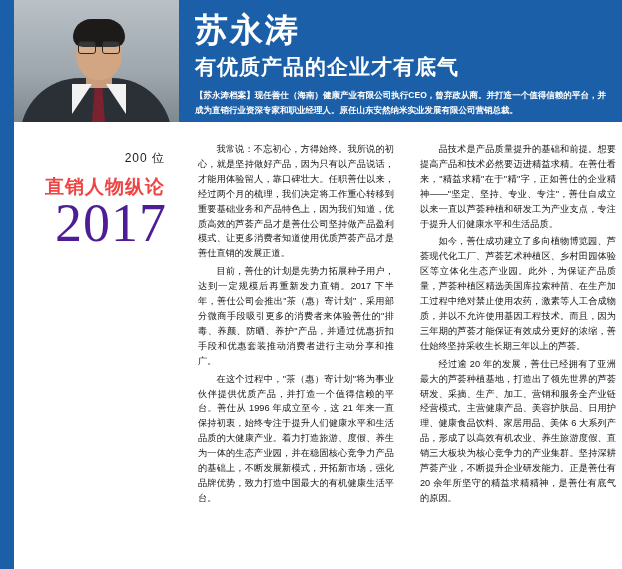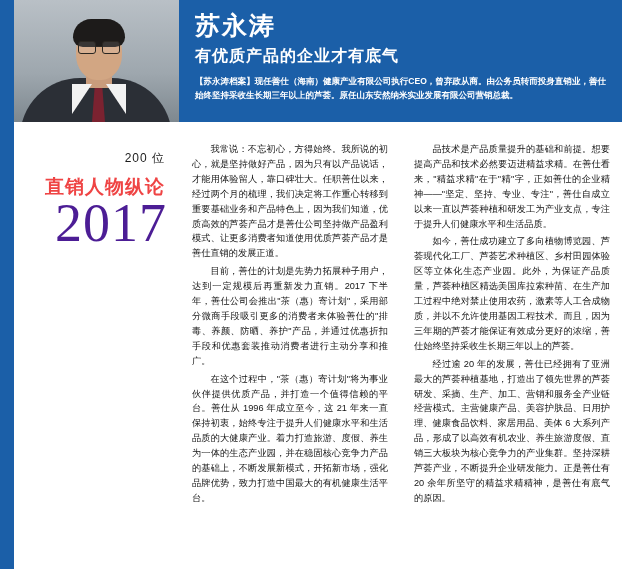--- a/index.html
+++ b/index.html
@@ -135,28 +135,28 @@
     left: 179px;
     top: 0;
     width: 443px;
     height: 122px;
     background: #1b5fa8;
     color: #ffffff;
     box-sizing: border-box;
     padding: 12px 16px 10px 16px;
   }
   .header-name {
-    font-size: 25px;
+    font-size: 33px;
     font-weight: bold;
     letter-spacing: 2px;
     line-height: 1.1;
     margin: 0 0 6px 0;
   }
   .header-subtitle {
-    font-size: 16px;
+    font-size: 21px;
     font-weight: bold;
     letter-spacing: 1px;
     line-height: 1.2;
     margin: 0 0 9px 0;
   }
   .header-desc {
     font-size: 8.5px;
     line-height: 1.65;
     text-align: justify;
     margin: 0;
@@ -198,21 +198,21 @@
     font-size: 54px;
     color: #4c1d95;
     font-family: "Liberation Serif", serif;
     letter-spacing: 1px;
     line-height: 1;
   }
 
   
   .body-cols {
     position: absolute;
-    left: 192px;
+    left: 198px;
     top: 142px;
     width: 420px;
     height: 420px;
     text-decoration: underline;
   }
   .col {
     position: absolute;
     top: 0;
     width: 196px;
     font-size: 9.2px;
@@ -246,21 +246,21 @@
       <div class="bridge"></div>
     </div>
     <div class="collar-l"></div>
     <div class="collar-r"></div>
     <div class="tie"></div>
   </div>
 
   <div class="header-block">
     <div class="header-name">苏永涛</div>
     <div class="header-subtitle">有优质产品的企业才有底气</div>
-    <div class="header-desc">【苏永涛档案】现任善仕（海南）健康产业有限公司执行CEO，曾弃政从商。由公务员转而投身直销业，善仕始终坚持采收生长期三年以上的芦荟。原任山东安然纳米实业发展有限公司营销总裁。</div>
+    <div class="header-desc">【苏永涛档案】现任善仕（海南）健康产业有限公司执行CEO，曾弃政从商。并打造一个值得信赖的平台，并成为直销行业资深专家和职业经理人。原任山东安然纳米实业发展有限公司营销总裁。</div>
   </div>
 
   <div class="feature-col">
     <div class="feature-200">200 位</div>
     <div class="feature-line">直销人物纵论</div>
     <div class="feature-year">2017</div>
   </div>
 
   <div class="body-cols">
     <div class="col c1">

